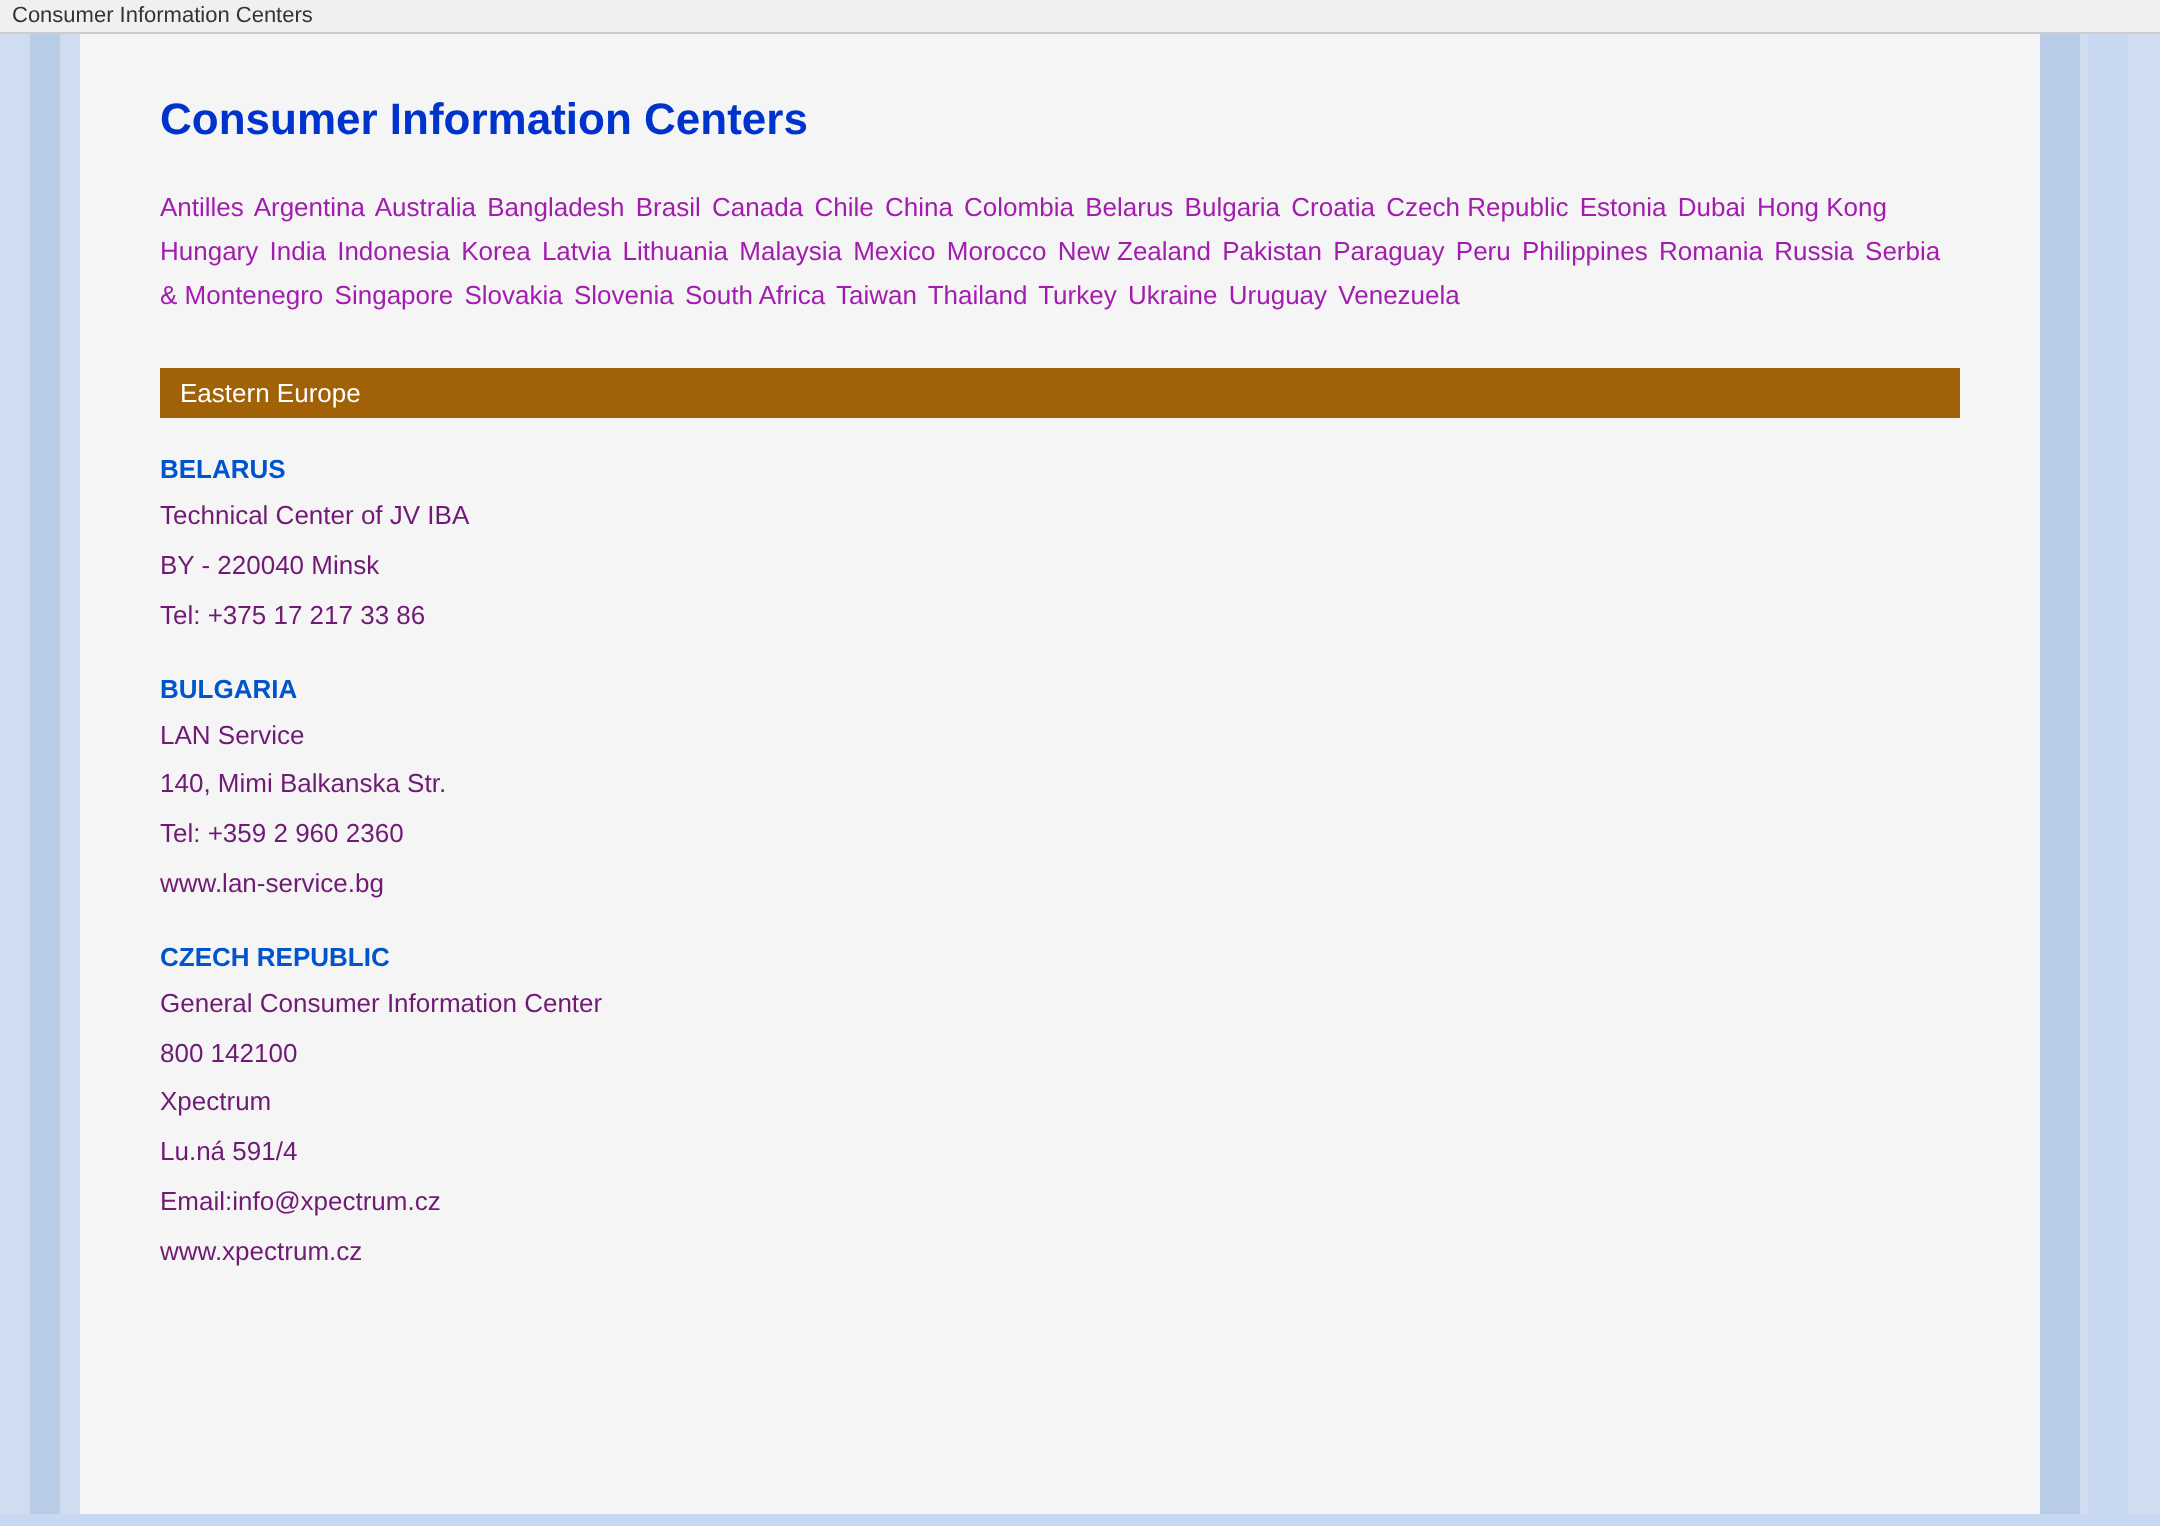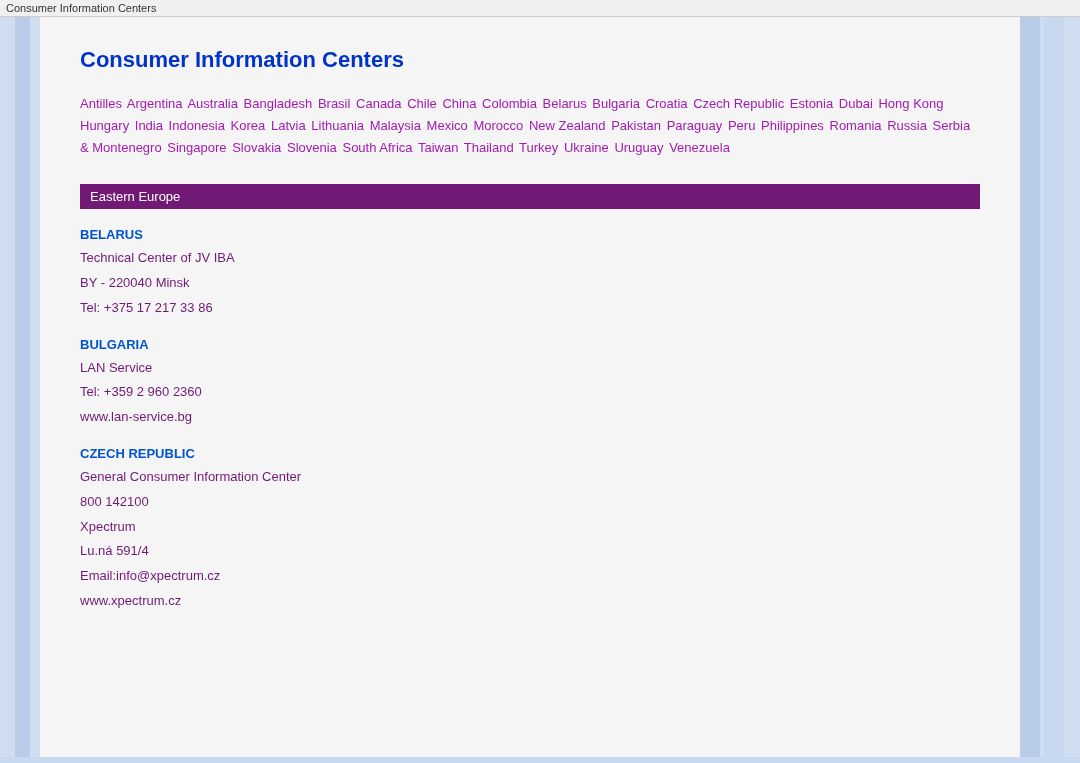--- a/index.html
+++ b/index.html
@@ -75,21 +75,21 @@
       line-height: 1.7;
     }
 
     .links-section a {
       color: #a21caf;
       text-decoration: none;
       margin-right: 2px;
     }
 
     .section-header {
-      background-color: #701a75;
+      background-color: #a16207;
       color: #fff;
       padding: 5px 10px;
       font-size: 13px;
       font-weight: normal;
       margin-bottom: 12px;
     }
 
     .country-title {
       color: #0055cc;
       font-weight: bold;
@@ -128,20 +128,21 @@
     <div class="section-header">Eastern Europe</div>
 
     <div class="countries-container">
 
     <div class="country-title">BELARUS</div>
         <div class="country-info">Technical Center of JV IBA</div>
         <div class="country-info">BY - 220040 Minsk</div>
         <div class="country-info">Tel: +375 17 217 33 86</div>
         <div class="country-title">BULGARIA</div>
         <div class="country-info">LAN Service</div>
+        <div class="country-info">140, Mimi Balkanska Str.</div>
         <div class="country-info">Tel: +359 2 960 2360</div>
         <div class="country-info">www.lan-service.bg</div>
         <div class="country-title">CZECH REPUBLIC</div>
         <div class="country-info">General Consumer Information Center</div>
         <div class="country-info">800 142100</div>
         <div class="country-info"></div>
         <div class="country-info">Xpectrum</div>
         <div class="country-info">Lu.ná 591/4</div>
         <div class="country-info">Email:info@xpectrum.cz</div>
         <div class="country-info">www.xpectrum.cz</div>

